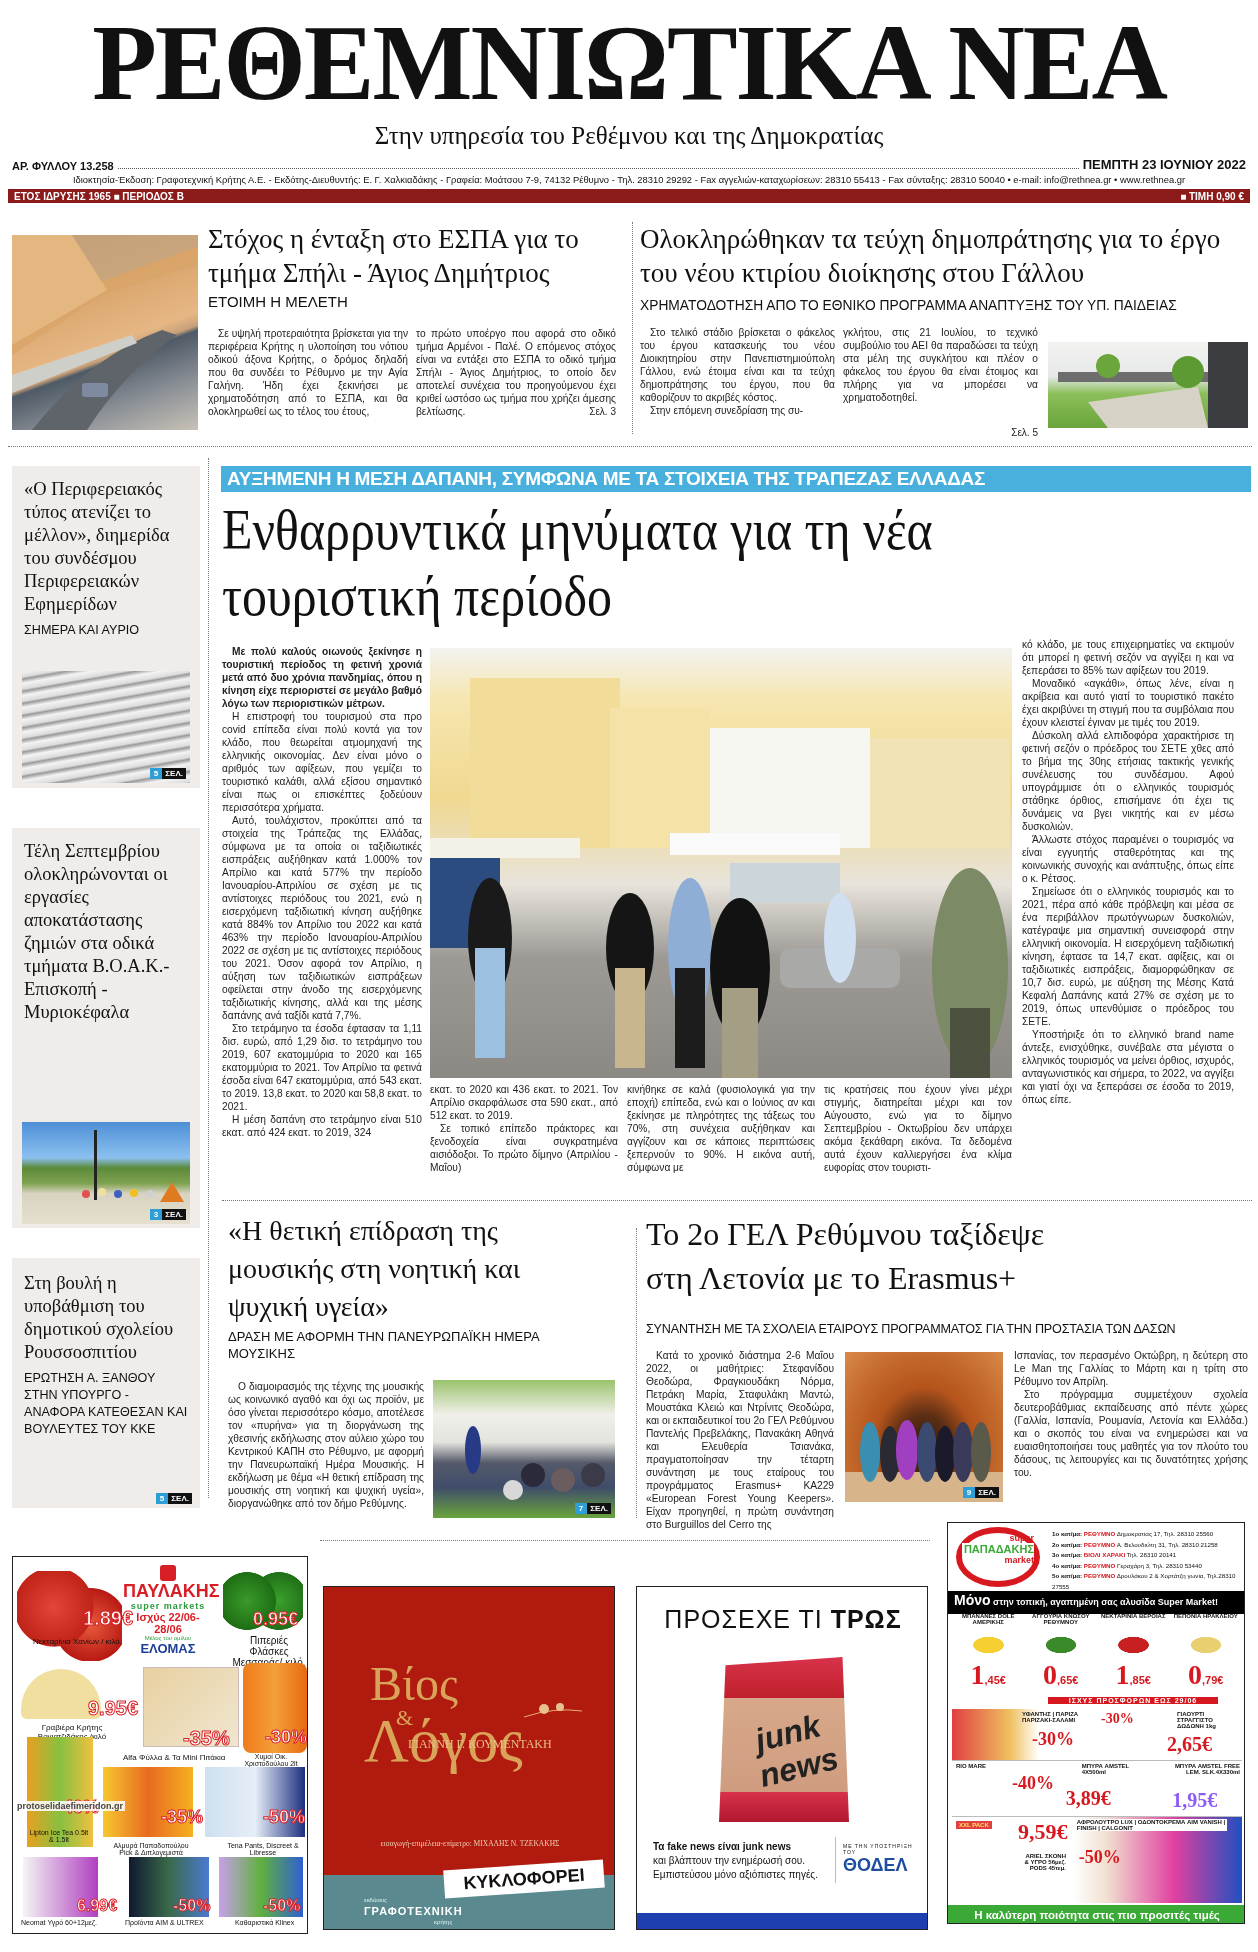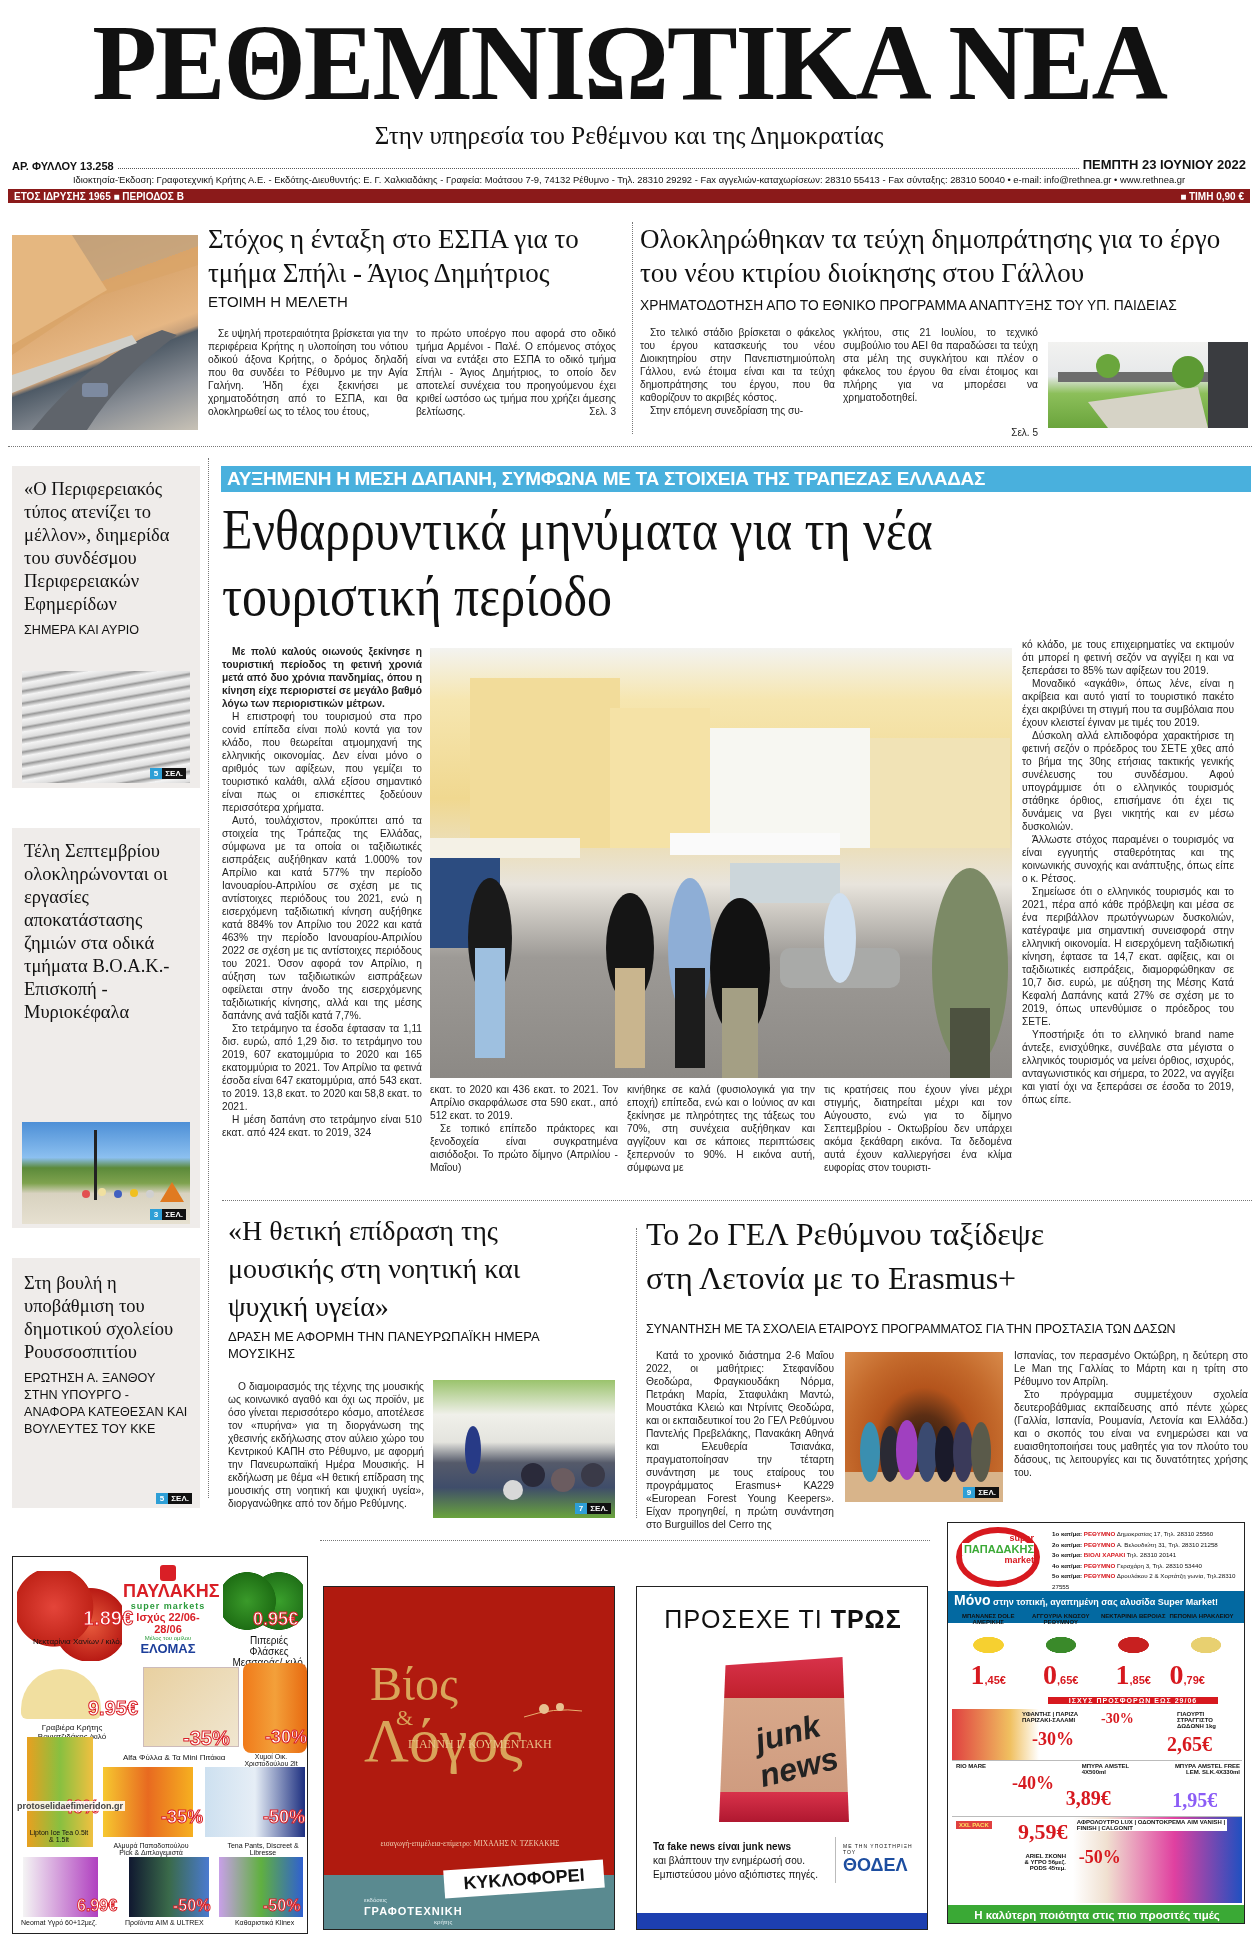--- a/index.html
+++ b/index.html
@@ -311,40 +311,40 @@
     <div style="background:#fff;color:#3aa935;font-size:11px;font-weight:bold">ΠΑΠΑΔΑΚΗΣ</div>
     <div style="color:#d7191f;font-size:9px;font-weight:bold">market</div>
   </div>
   <div class="abs" style="left:104px;top:6px;width:192px;font-size:6.2px;line-height:10.5px">
     <div><b>1ο κατ/μα:</b> <b style="color:#d7191f">ΡΕΘΥΜΝΟ</b> <span>Δημοκρατίας 17, Τηλ. 28310 25560</span></div>
     <div><b>2ο κατ/μα:</b> <b style="color:#d7191f">ΡΕΘΥΜΝΟ</b> <span>Α. Βελουδιώτη 31, Τηλ. 28310 21258</span></div>
     <div><b>3ο κατ/μα:</b> <b style="color:#d7191f">ΒΙΟΛΙ ΧΑΡΑΚΙ</b> <span>Τηλ. 28310 20141</span></div>
     <div><b>4ο κατ/μα:</b> <b style="color:#d7191f">ΡΕΘΥΜΝΟ</b> <span>Γεραχάρη 3, Τηλ. 28310 53440</span></div>
     <div><b>5ο κατ/μα:</b> <b style="color:#d7191f">ΡΕΘΥΜΝΟ</b> <span>Δρουλάκου 2 &amp; Χορτάτζη γωνία, Τηλ.28310 27555</span></div>
   </div>
-  <div class="abs" style="left:0;top:68px;width:298px;height:32px;background:#0369a1;color:#fff;font-weight:bold;font-size:9px;line-height:18px;padding-left:6px;white-space:nowrap">
+  <div class="abs" style="left:0;top:68px;width:298px;height:23px;background:#000000;color:#fff;font-weight:bold;font-size:9px;line-height:18px;padding-left:6px;white-space:nowrap">
     <span style="font-size:14px">Μόνο</span> <span>στην τοπική, αγαπημένη σας αλυσίδα Super Market!</span>
   </div>
   <div class="abs" style="left:4px;top:90px;width:290px;height:82px;display:flex">
     <div style="flex:1;text-align:center;font-size:6px;font-weight:bold">
       <div style="height:18px">ΜΠΑΝΑΝΕΣ DOLE ΑΜΕΡΙΚΗΣ</div>
       <div style="height:28px;margin:0 10px;background:radial-gradient(ellipse,#f6d030 40%,transparent 42%)"></div>
       <div style="color:#d7191f"><span style="font-size:28px;font-family:'Liberation Serif',serif">1</span><span style="font-size:11px">,45€</span></div>
     </div>
     <div style="flex:1;text-align:center;font-size:6px;font-weight:bold">
       <div style="height:18px">ΑΓΓΟΥΡΙΑ ΚΝΩΣΟΥ ΡΕΘΥΜΝΟΥ</div>
       <div style="height:28px;margin:0 10px;background:radial-gradient(ellipse,#3a8a2a 40%,transparent 42%)"></div>
       <div style="color:#d7191f"><span style="font-size:28px;font-family:'Liberation Serif',serif">0</span><span style="font-size:11px">,65€</span></div>
     </div>
     <div style="flex:1;text-align:center;font-size:6px;font-weight:bold">
       <div style="height:18px">ΝΕΚΤΑΡΙΝΙΑ ΒΕΡΟΙΑΣ</div>
       <div style="height:28px;margin:0 10px;background:radial-gradient(ellipse,#c82020 40%,transparent 42%)"></div>
       <div style="color:#d7191f"><span style="font-size:28px;font-family:'Liberation Serif',serif">1</span><span style="font-size:11px">,85€</span></div>
     </div>
-    <div style="flex:1;font-size:6px;font-weight:bold">
+    <div style="flex:1;text-align:center;font-size:6px;font-weight:bold">
       <div style="height:18px">ΠΕΠΟΝΙΑ ΗΡΑΚΛΕΙΟΥ</div>
       <div style="height:28px;margin:0 10px;background:radial-gradient(ellipse,#e8d070 40%,transparent 42%)"></div>
       <div style="color:#d7191f"><span style="font-size:28px;font-family:'Liberation Serif',serif">0</span><span style="font-size:11px">,79€</span></div>
     </div>
   </div>
   <div class="abs" style="left:100px;top:174px;width:170px;background:#d7191f;color:#fff;font-size:7px;font-weight:bold;text-align:center;letter-spacing:1px">ΙΣΧΥΣ ΠΡΟΣΦΟΡΩΝ ΕΩΣ 29/06</div>
   <div class="abs" style="left:4px;top:186px;width:290px;font-size:6px;font-weight:bold">
     <div style="display:flex;height:52px;border-bottom:1px solid #bbb">
       <div style="flex:1;position:relative;background:linear-gradient(90deg,#e04040 0,#f0c060 40%,transparent 60%)">
           <span style="position:absolute;left:70px;top:2px;width:70px">ΥΦΑΝΤΗΣ | ΠΑΡΙΖΑ ΠΑΡΙΖΑΚΙ-ΣΑΛΑΜΙ</span>

